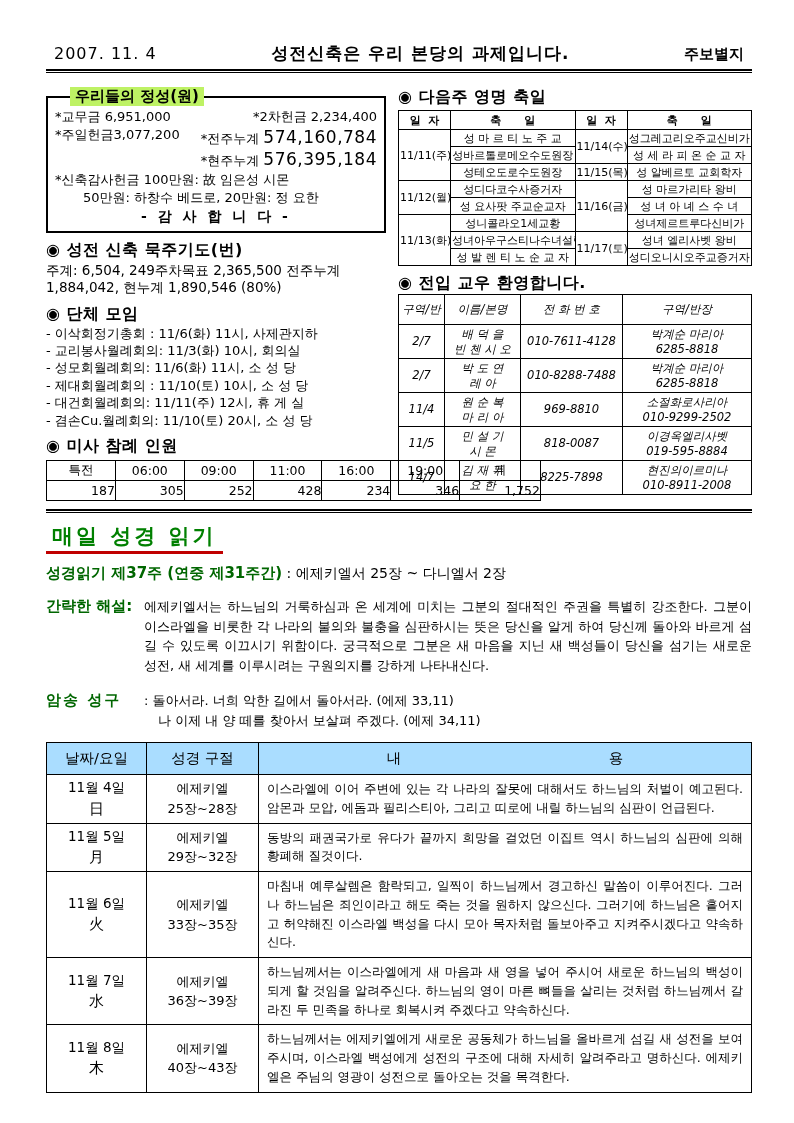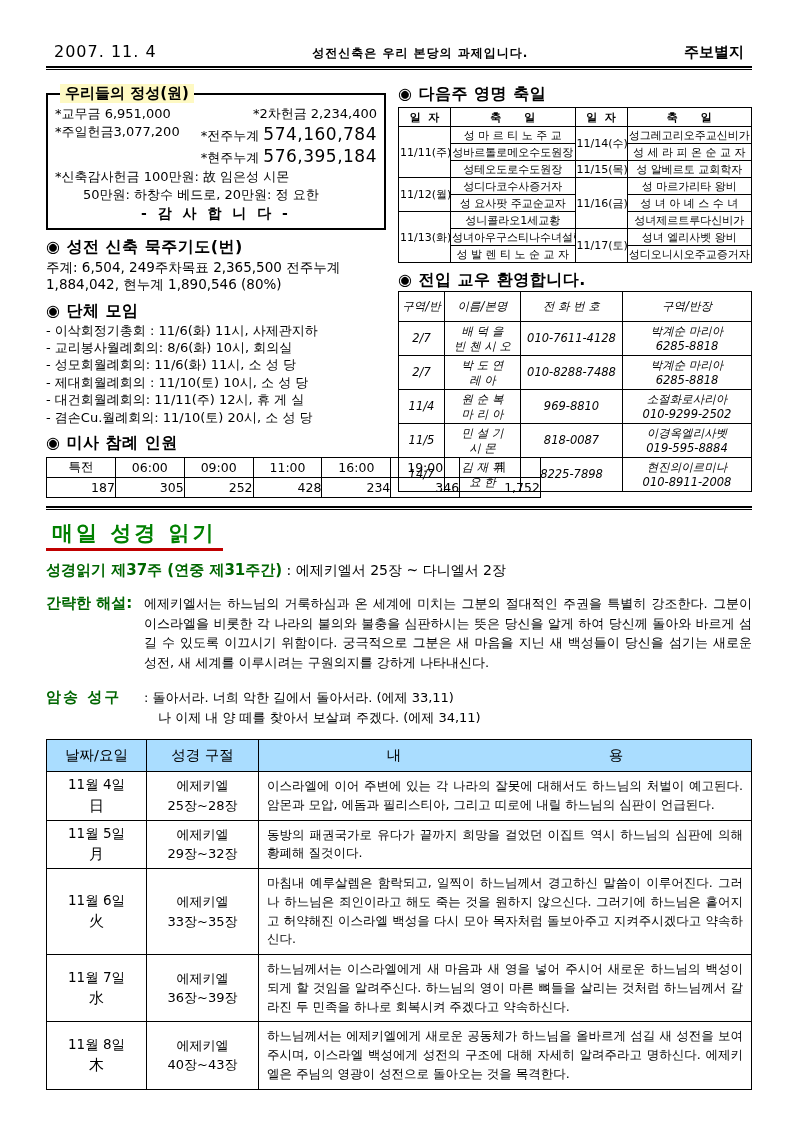--- a/index.html
+++ b/index.html
@@ -7,32 +7,32 @@
   body {
     width:794px; height:1123px; overflow:hidden;
     font-family:"DejaVu Sans","Liberation Sans",sans-serif;
     color:#000; font-size:13px;
   }
   .page { padding:42px 42px 0 46px; }
 
   
   .hdr { display:flex; align-items:baseline; justify-content:space-between; padding:0 8px 4px 8px; }
   .hdr-date { font-size:16px; letter-spacing:1px; }
-  .hdr-title { font-size:12px; font-weight:bold; letter-spacing:1px; }
+  .hdr-title { font-size:17px; font-weight:bold; letter-spacing:1px; }
   .hdr-right { font-size:15px; font-weight:bold; }
   .dblline { height:4px; border-top:2px solid #000; border-bottom:1px solid #000; }
 
   
   .cols { display:flex; gap:12px; margin-top:14px; }
   .col-l { width:340px; flex:none; }
   .col-r { flex:1; min-width:0; }
 
   
   .offer-box { border:2px solid #000; position:relative; padding:10px 7px 3px 7px; margin-top:9px; }
-  .offer-title { position:absolute; top:-11px; left:12px; background:#fef9c3; padding:0 5px;
+  .offer-title { position:absolute; top:-11px; left:22px; background:#bef264; padding:0 5px;
                  font-weight:bold; font-size:15px; }
   .offer-row { display:flex; justify-content:space-between; line-height:1.35; font-size:13px; white-space:nowrap; }
   .offer-row .rt { text-align:right; flex:1; }
   .bignum { font-size:17px; letter-spacing:0.5px; }
   .offer-full { line-height:1.35; font-size:13px; }
   .offer-indent { padding-left:28px; }
   .offer-thanks { text-align:center; font-weight:bold; font-size:14px; letter-spacing:3px; padding:1px 0 2px; }
 
   .sec-h { font-weight:bold; font-size:16px; margin-top:7px; letter-spacing:0.5px; }
   .rosary-txt { font-size:13.5px; line-height:1.3; margin-top:1px; }
@@ -120,21 +120,21 @@
         <div class="offer-full offer-indent">50만원: 하창수 베드로, 20만원: 정 요한</div>
         <div class="offer-thanks">- 감 사  합 니 다 -</div>
       </div>
 
       <div class="sec-h">◉ 성전 신축 묵주기도(번)</div>
       <div class="rosary-txt">주계: 6,504, 249주차목표 2,365,500 전주누계 1,884,042, 현누계 1,890,546 (80%)</div>
 
       <div class="sec-h">◉ 단체 모임</div>
       <div>
         <div class="meet-item">- 이삭회정기총회 : 11/6(화) 11시, 사제관지하</div>
-        <div class="meet-item">- 교리봉사월례회의: 8/6(화) 10시, 회의실</div>
+        <div class="meet-item">- 교리봉사월례회의: 11/3(화) 10시, 회의실</div>
         <div class="meet-item">- 성모회월례회의: 11/6(화) 11시, 소 성 당</div>
         <div class="meet-item">- 제대회월례회의 : 11/10(토) 10시, 소 성 당</div>
         <div class="meet-item">- 대건회월례회의: 11/11(주) 12시, 휴 게 실</div>
         <div class="meet-item">- 겸손Cu.월례회의: 11/10(토) 20시, 소 성 당</div>
       </div>
 
       <div class="sec-h">◉ 미사 참례 인원</div>
       <table class="att-table">
         <tbody>
             <tr>

